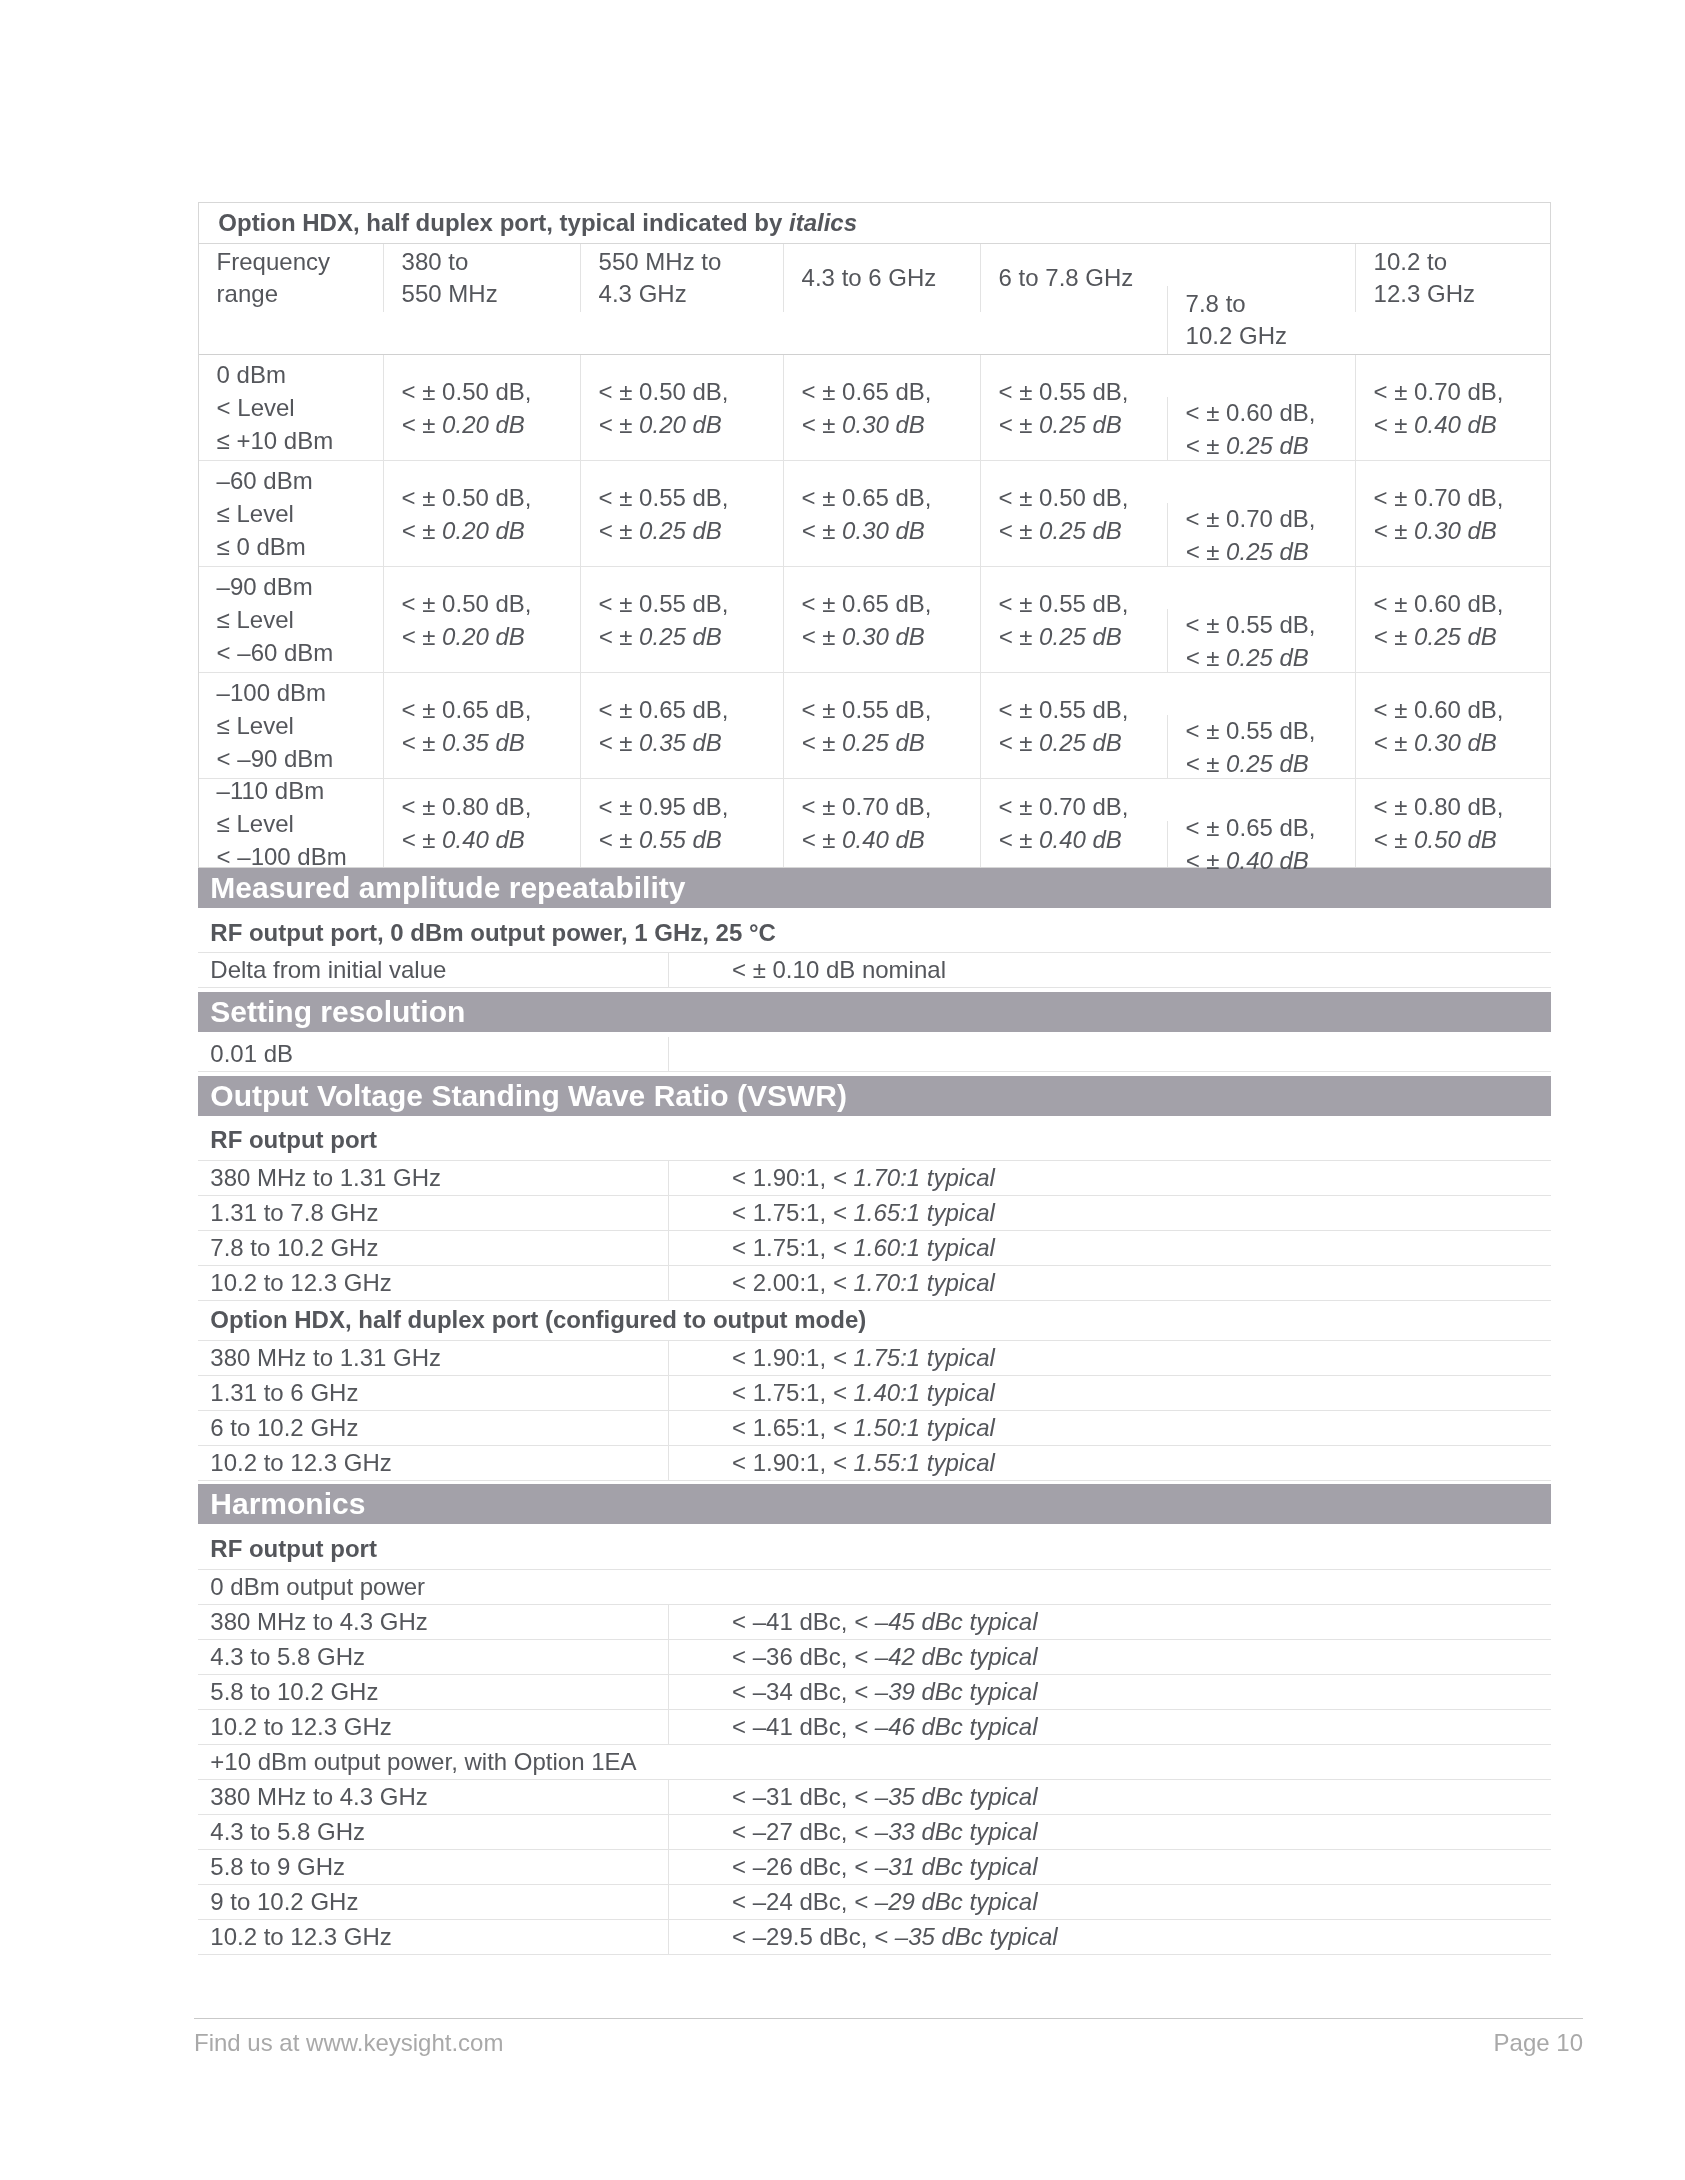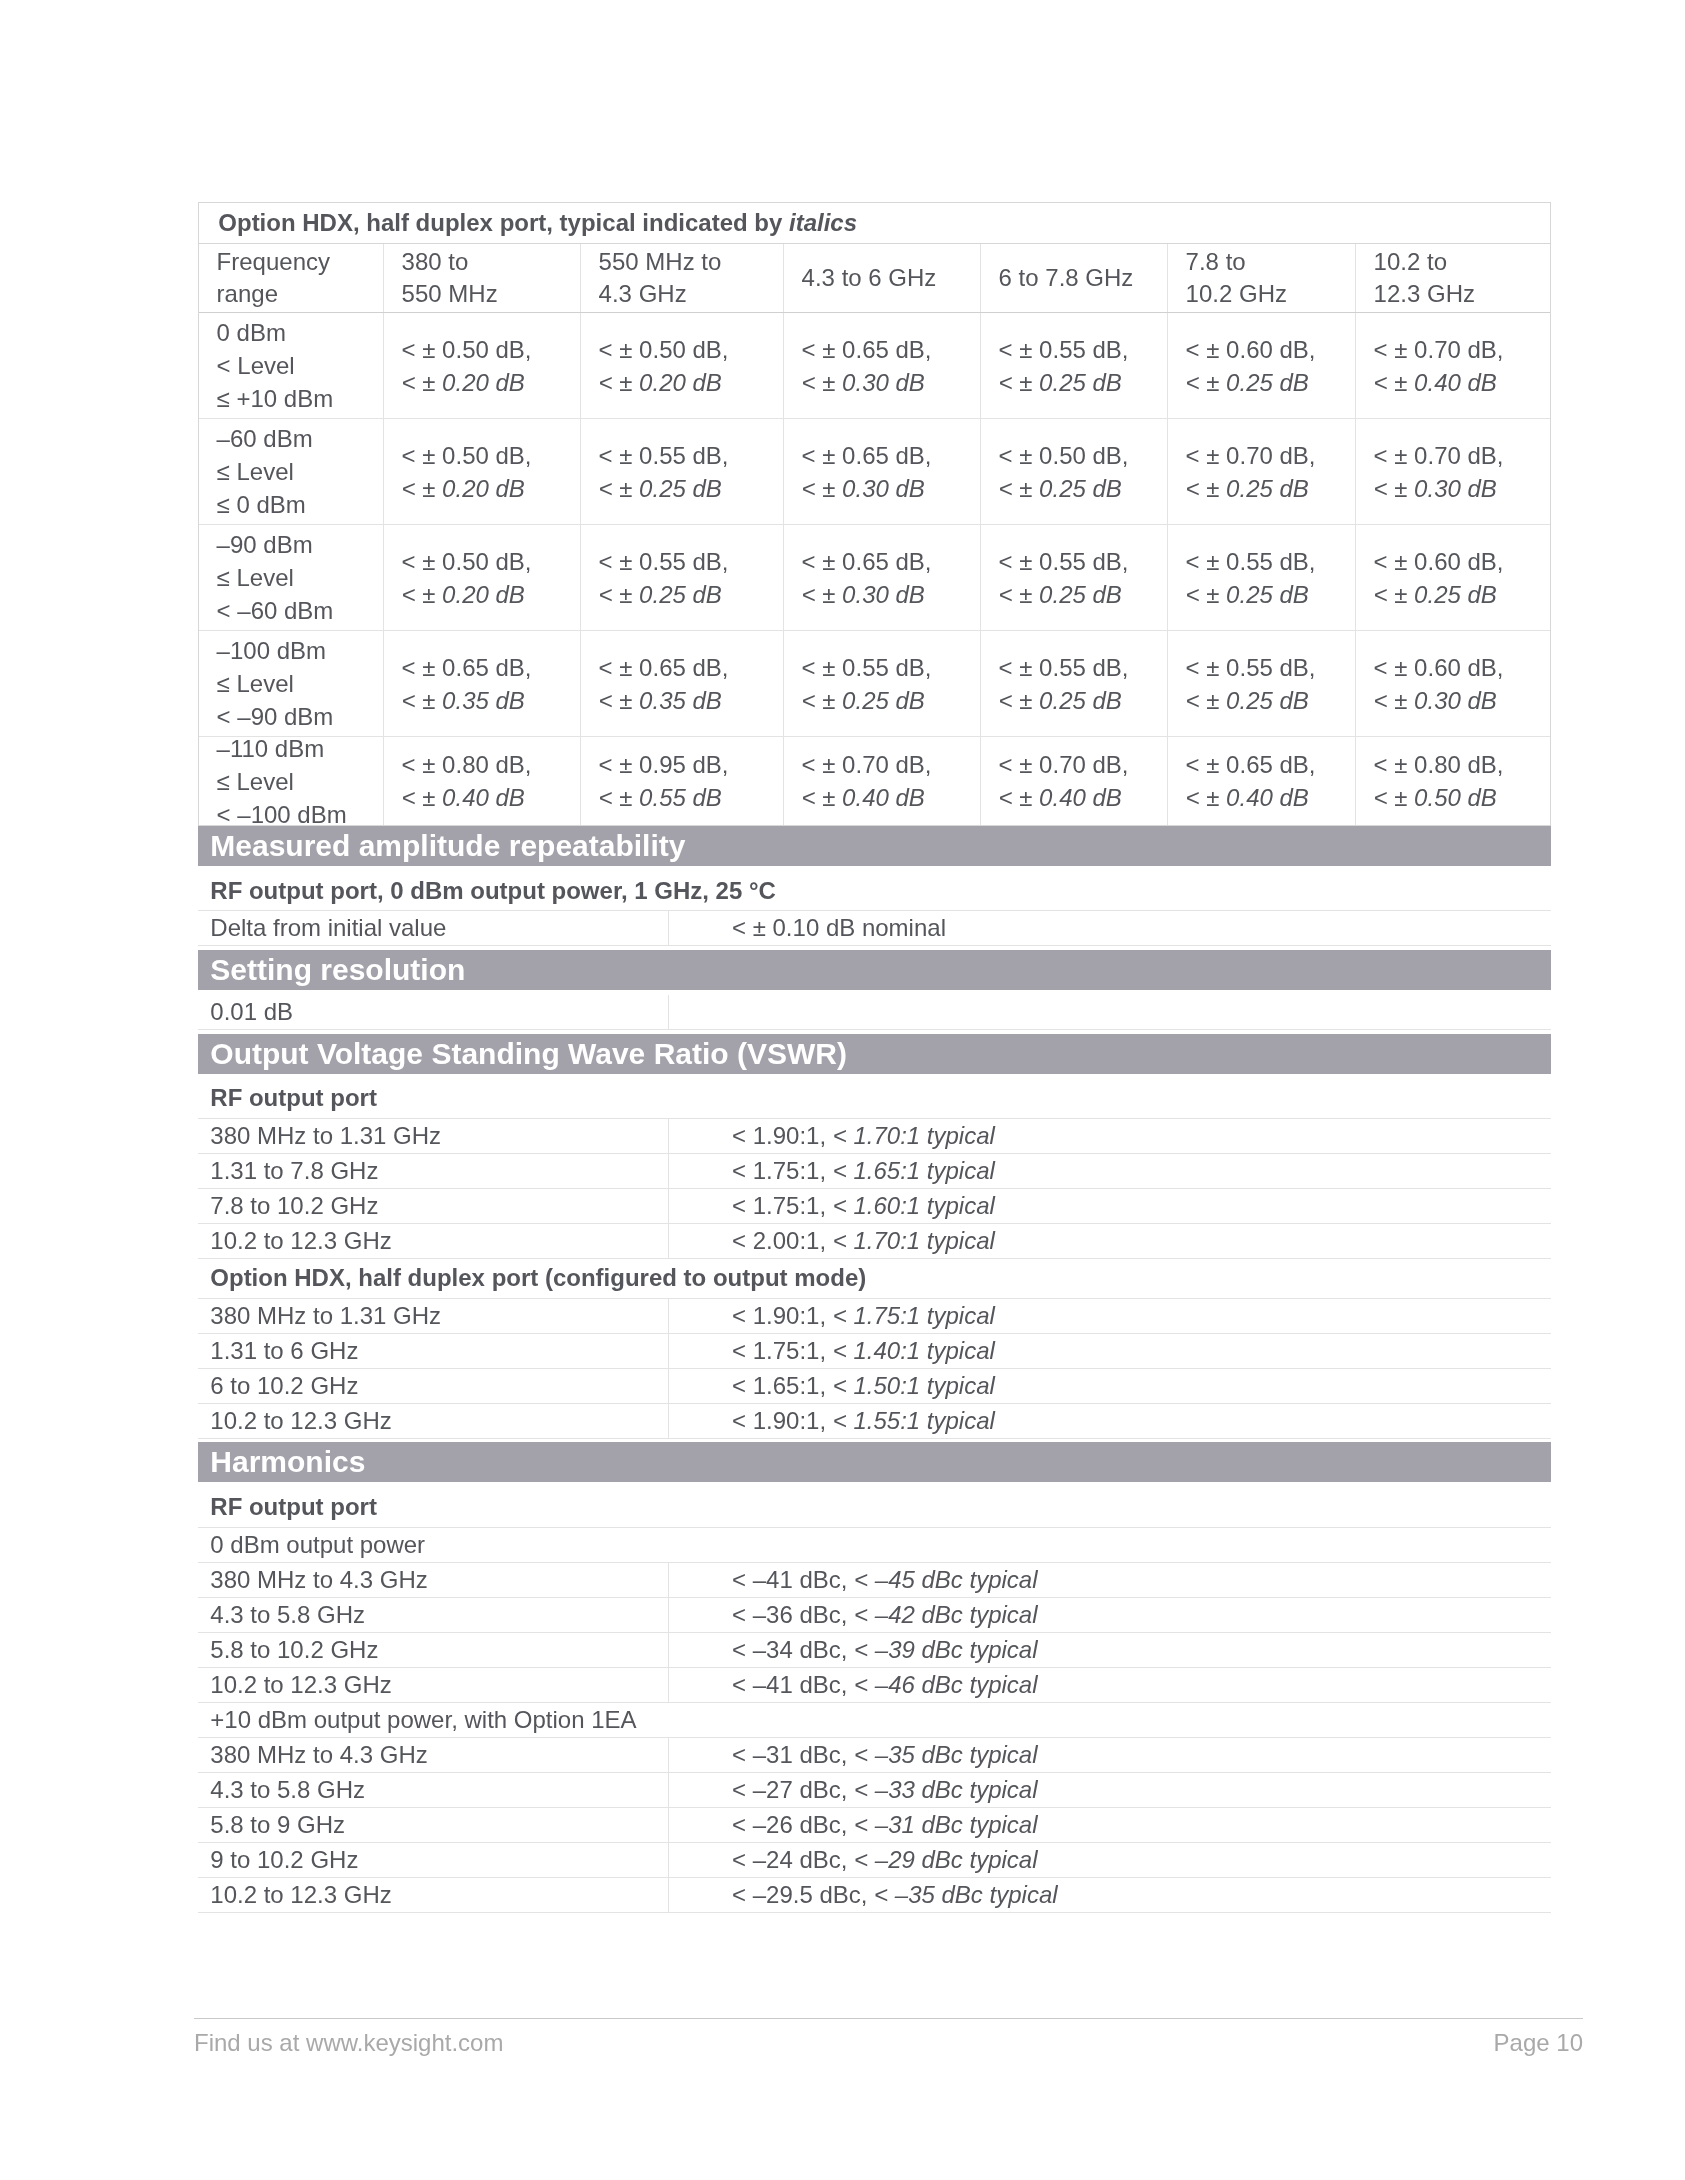--- a/index.html
+++ b/index.html
@@ -16,21 +16,21 @@
   .hdx-title { height:41px; line-height:40px; font-weight:bold; padding-left:19.3px; border-bottom:0.9px solid #d7d7d7; }
   .hdx-title .ital { font-style:italic; }
   .hdx-header, .hdx-row { display:flex; }
   .hdx-header { border-bottom:0.9px solid #d0d0d0; }
   .hc { display:flex; flex-direction:column; justify-content:center; padding-left:17.6px; }
   .hdx-header .hc { height:68px; line-height:32px; }
   .hdx-row { border-bottom:0.9px solid #e3e3e3; height:106px; }
   .hdx-row.short { height:88px; border-bottom:none; }
   .hdx-row .hc { line-height:33px; }
   .c0 { flex:0 0 184px; } .c1 { flex:0 0 197px; } .c2 { flex:0 0 203px; }
-  .c3 { flex:0 0 197px; } .c4 { flex:0 0 187px; } .c5 { flex:0 0 188px; }
+  .c3 { flex:0 0 197px; } .c4 { flex:0 0 187px; } .c5 { flex:0 0 188px;margin-top:42px; }
   .c6 { flex:1 1 auto; }
   .c1,.c2,.c3,.c4,.c5,.c6 { border-left:0.9px solid #e3e3e3; }
   .typ { font-style:italic; }
 
   
   .banner {
     height:40px; line-height:40px; background:#a3a1a9; color:#ffffff;
     font-weight:bold; font-size:30px; padding-left:12.3px; margin:3.5px 0 5.3px 0;
   }
   .banner.first { margin-top:0; }

